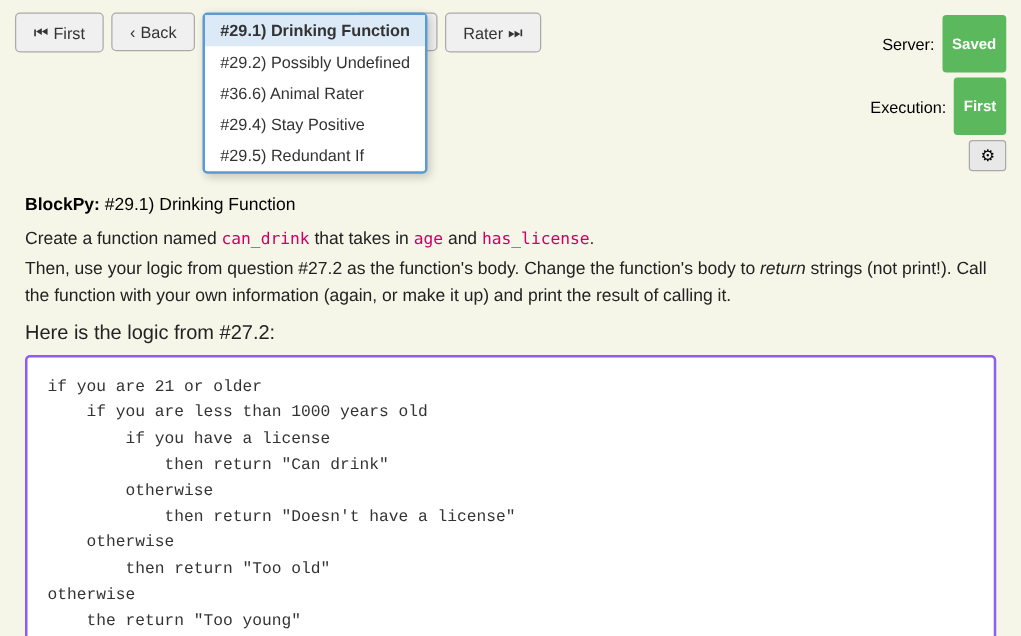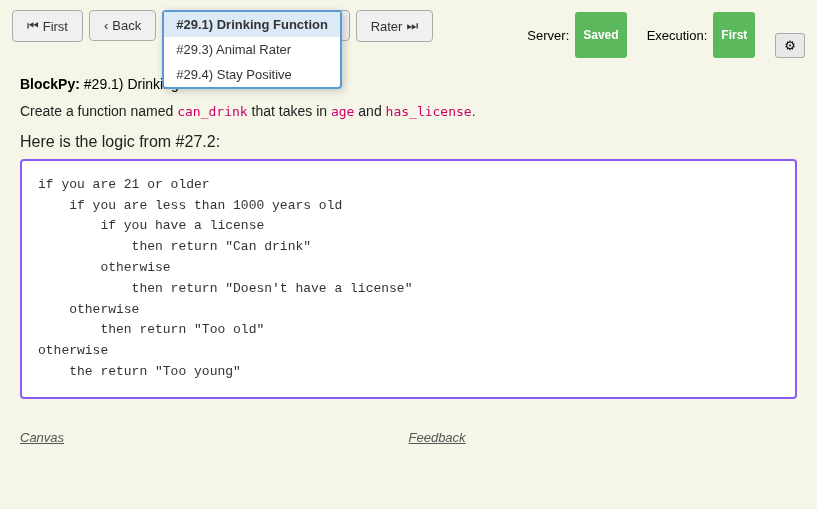--- a/index.html
+++ b/index.html
@@ -68,23 +68,23 @@
       align-items: center;
       padding: 7px 10px;
       font-size: 13px;
       color: #555;
       white-space: nowrap;
     }
 
     .server-status {
       margin-left: auto;
       display: flex;
-      flex-direction: row;
+      flex-direction: column;
       align-items: flex-end;
-      gap: 20px;
+      gap: 4px;
       padding-top: 2px;
     }
 
     .status-row {
       display: flex;
       align-items: center;
       gap: 6px;
       font-size: 13px;
     }
 
@@ -186,22 +186,24 @@
   </button>
 
   <button class="nav-btn">
     <span>‹</span>
     <span>Back</span>
   </button>
 
   <div class="dropdown-container">
     <div class="dropdown-menu">
       <div class="dropdown-item">#29.1) Drinking Function</div>
-      <div class="dropdown-item">#29.3) Animal Rater</div>
+      <div class="dropdown-item">#29.2) Possibly Undefined</div>
+      <div class="dropdown-item">#36.6) Animal Rater</div>
       <div class="dropdown-item">#29.4) Stay Positive</div>
+      <div class="dropdown-item">#29.5) Redundant If</div>
     </div>
   </div>
 
   <div class="progress-label">(0/5 completed)</div>
 
   <button class="nav-btn">
     <span>Next</span>
     <span>›</span>
   </button>
 
@@ -224,20 +226,21 @@
 </div>
 
 <div class="content-area">
   <div class="problem-title">
     <span class="label">BlockPy:</span>
     <span>#29.1) Drinking Function</span>
   </div>
 
   <div class="description">
     <span>Create a function named </span><span class="highlight-green">can_drink</span><span> that takes in </span><span class="highlight-red">age</span><span> and </span><span class="highlight-red">has_license</span><span>.</span><br>
+    <span>Then, use your logic from question #27.2 as the function's body. Change the function's body to <em>return</em> strings (not print!). Call the function with your own information (again, or make it up) and print the result of calling it.</span>
   </div>
 
   <div class="logic-label">Here is the logic from #27.2:</div>
 
   <div class="code-block">if you are 21 or older
     if you are less than 1000 years old
         if you have a license
             then return "Can drink"
         otherwise
             then return "Doesn't have a license"

